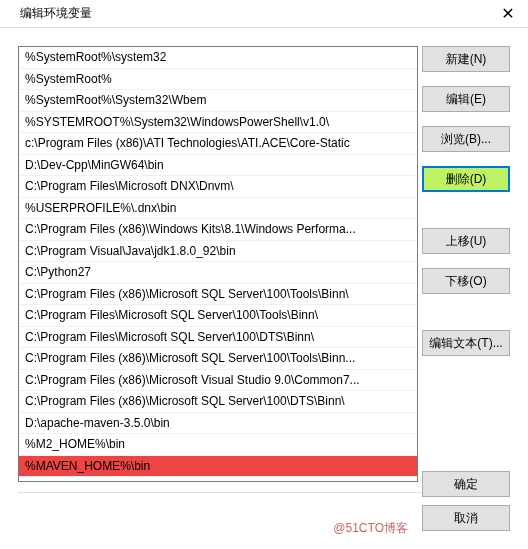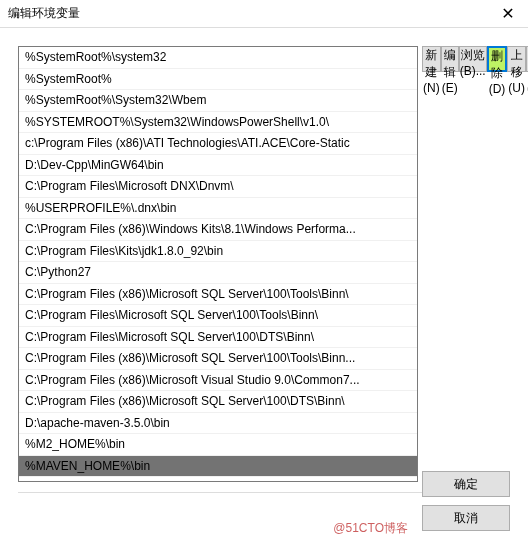--- a/index.html
+++ b/index.html
@@ -14,21 +14,21 @@
       width: 528px;
       height: 549px;
       overflow: hidden;
       position: relative;
     }
     .titlebar {
       height: 28px;
       display: flex;
       align-items: center;
       justify-content: space-between;
-      padding-left: 8px;
+      padding-left: 20px;
       border-bottom: 1px solid #ddd;
     }
     .titlebar-title {
       font-size: 12px;
       color: #000;
     }
     .close-btn {
       width: 40px;
       height: 28px;
       display: flex;
@@ -56,26 +56,26 @@
       padding: 0 6px;
       font-size: 12px;
       color: #000;
       white-space: nowrap;
       overflow: hidden;
       text-overflow: ellipsis;
       border-bottom: 1px solid #f0f0f0;
       cursor: default;
     }
     .list-item.selected {
-      background: #737373;
+      background: #ef4444;
     }
     .button-col {
       width: 88px;
       display: flex;
-      flex-direction: row;
+      flex-direction: column;
     }
     .btn {
       width: 88px;
       height: 26px;
       border: 1px solid #adadad;
       background: #e1e1e1;
       font-size: 12px;
       font-family: inherit;
       color: #000;
       cursor: default;
@@ -130,21 +130,21 @@
   <div class="list-box" id="list-box">
       <div class="list-item">%SystemRoot%\system32</div>
       <div class="list-item">%SystemRoot%</div>
       <div class="list-item">%SystemRoot%\System32\Wbem</div>
       <div class="list-item">%SYSTEMROOT%\System32\WindowsPowerShell\v1.0\</div>
       <div class="list-item">c:\Program Files (x86)\ATI Technologies\ATI.ACE\Core-Static</div>
       <div class="list-item">D:\Dev-Cpp\MinGW64\bin</div>
       <div class="list-item">C:\Program Files\Microsoft DNX\Dnvm\</div>
       <div class="list-item">%USERPROFILE%\.dnx\bin</div>
       <div class="list-item">C:\Program Files (x86)\Windows Kits\8.1\Windows Performa...</div>
-      <div class="list-item">C:\Program Files\Kits\jdk1.8.0_92\bin</div>
+      <div class="list-item">C:\Program Visual\Java\jdk1.8.0_92\bin</div>
       <div class="list-item">C:\Python27</div>
       <div class="list-item">C:\Program Files (x86)\Microsoft SQL Server\100\Tools\Binn\</div>
       <div class="list-item">C:\Program Files\Microsoft SQL Server\100\Tools\Binn\</div>
       <div class="list-item">C:\Program Files\Microsoft SQL Server\100\DTS\Binn\</div>
       <div class="list-item">C:\Program Files (x86)\Microsoft SQL Server\100\Tools\Binn...</div>
       <div class="list-item">C:\Program Files (x86)\Microsoft Visual Studio 9.0\Common7...</div>
       <div class="list-item">C:\Program Files (x86)\Microsoft SQL Server\100\DTS\Binn\</div>
       <div class="list-item">D:\apache-maven-3.5.0\bin</div>
       <div class="list-item">%M2_HOME%\bin</div>
       <div class="list-item selected">%MAVEN_HOME%\bin</div>

